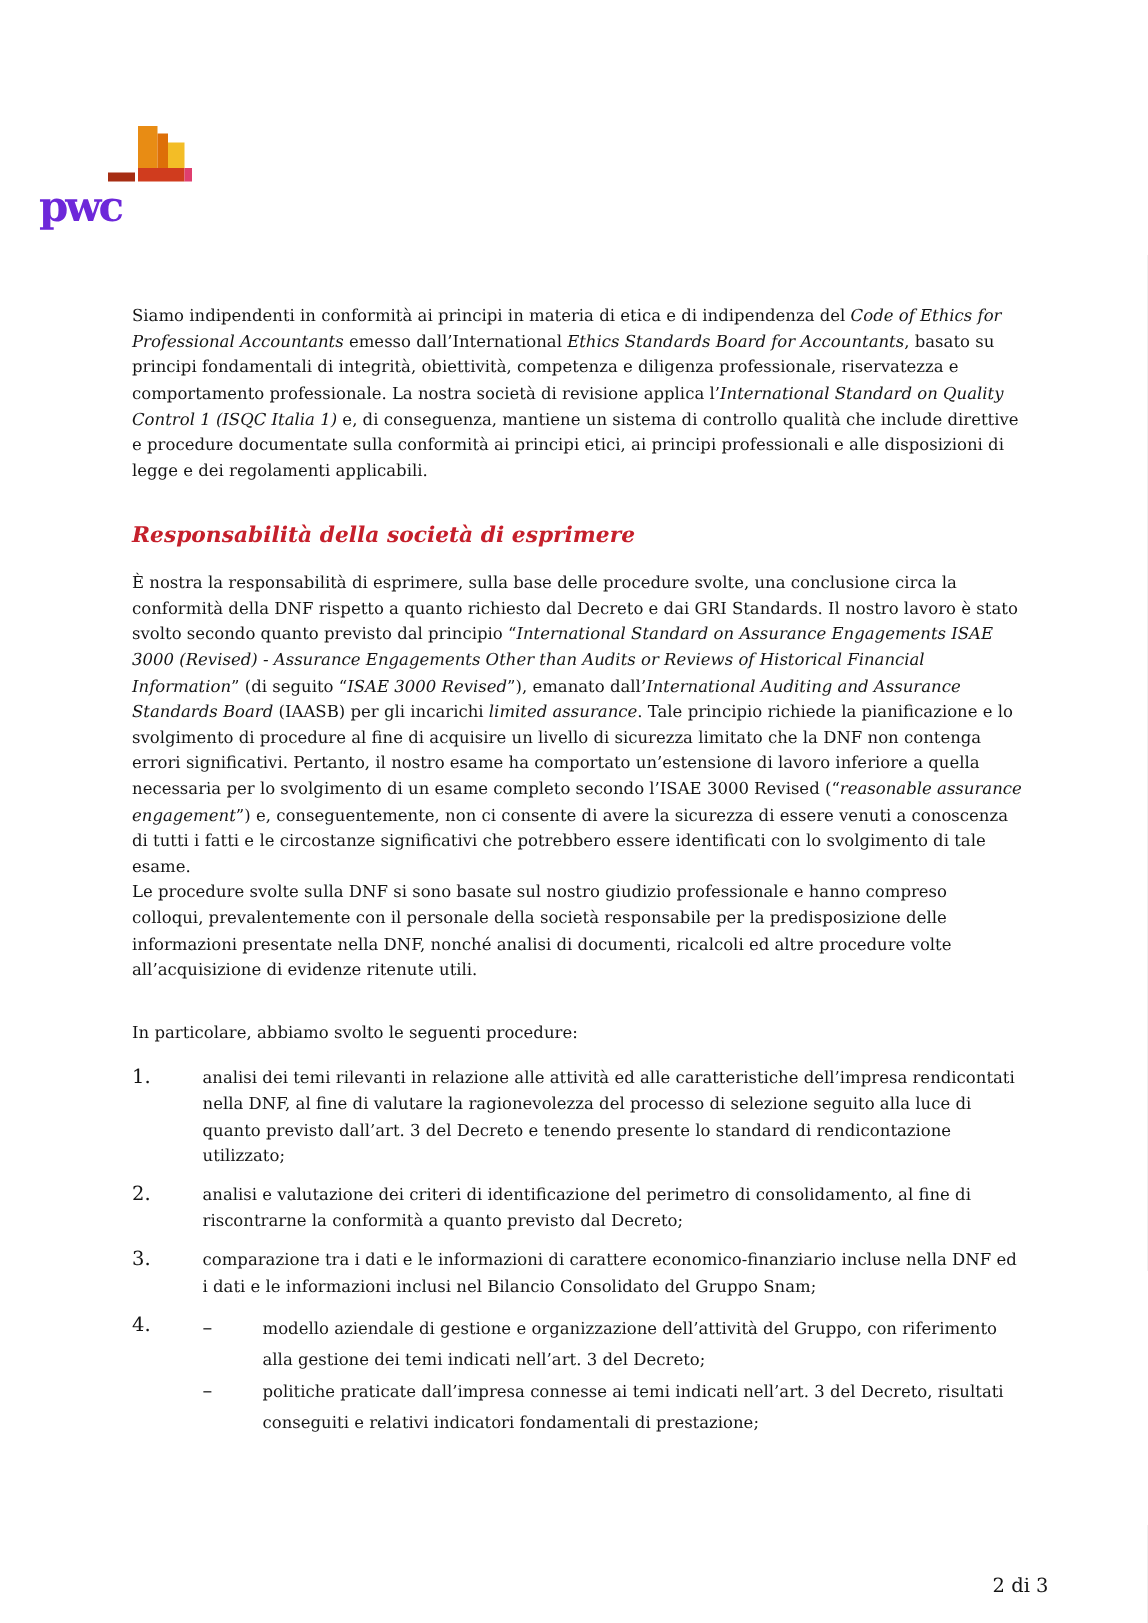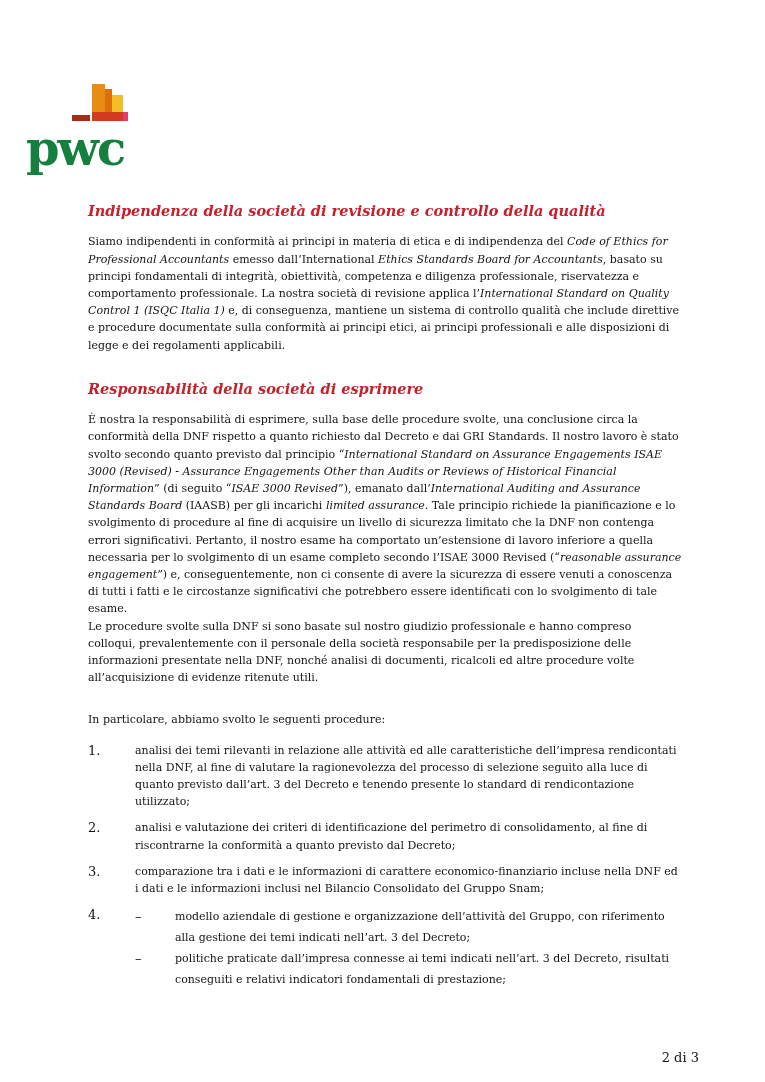--- a/index.html
+++ b/index.html
@@ -19,22 +19,22 @@
   .logo { position: absolute; left: 0; top: 0; width: 180px; height: 180px; }
   .lb { position: absolute; }
   .lb-darkred   { left: 72px;  top: 115px; width: 18px; height: 6px;  background: var(--logo_dark_red); }
   .lb-orange    { left: 92px;  top: 84px;  width: 13px; height: 28px; background: var(--logo_orange); }
   .lb-midorange { left: 105px; top: 89px;  width: 7px;  height: 23px; background: var(--logo_orange_dark); }
   .lb-yellow    { left: 112px; top: 95px;  width: 11px; height: 17px; background: var(--logo_yellow); }
   .lb-redband   { left: 92px;  top: 112px; width: 31px; height: 9px;  background: var(--logo_red); }
   .lb-pink      { left: 123px; top: 112px; width: 5px;  height: 9px;  background: var(--logo_pink); }
   .wordmark {
     position: absolute; left: 26px; top: 124px;
-    font-size: 48px; font-weight: bold; letter-spacing: -2px;
-    color: #15803d; line-height: 1;
+    font-size: 28px; font-weight: bold; letter-spacing: -2px;
+    color: #6d28d9; line-height: 1;
   }
 
   
   .content { position: absolute; left: 88px; top: 202px; width: 594px; }
   .heading {
     margin: 0 0 14px 0;
     font-size: 14.5px; font-weight: bold; font-style: italic;
     color: var(--heading_red);
     line-height: 1.2;
   }
@@ -68,21 +68,20 @@
     <div class="lb lb-orange"></div>
     <div class="lb lb-midorange"></div>
     <div class="lb lb-yellow"></div>
     <div class="lb lb-redband"></div>
     <div class="lb lb-pink"></div>
     <div class="wordmark">pwc</div>
   </div>
 
   <div class="content">
 
-    <h2 class="heading">Indipendenza della società di revisione e controllo della qualità</h2>
 
     <p class="par"><span>Siamo indipendenti in conformità ai principi in materia di etica e di indipendenza del </span><i>Code of Ethics for Professional Accountants</i><span> emesso dall’International </span><i>Ethics Standards Board for Accountants</i><span>, basato su principi fondamentali di integrità, obiettività, competenza e diligenza professionale, riservatezza e comportamento professionale. La nostra società di revisione applica l’</span><i>International Standard on Quality Control 1 (ISQC Italia 1)</i><span> e, di conseguenza, mantiene un sistema di controllo qualità che include direttive e procedure documentate sulla conformità ai principi etici, ai principi professionali e alle disposizioni di legge e dei regolamenti applicabili.</span></p>
 
     <h2 class="heading h2-gap">Responsabilità della società di esprimere</h2>
 
     <p class="par"><span>È nostra la responsabilità di esprimere, sulla base delle procedure svolte, una conclusione circa la conformità della DNF rispetto a quanto richiesto dal Decreto e dai GRI Standards. Il nostro lavoro è stato svolto secondo quanto previsto dal principio “</span><i>International Standard on Assurance Engagements ISAE 3000 (Revised) - Assurance Engagements Other than Audits or Reviews of Historical Financial Information</i><span>” (di seguito “</span><i>ISAE 3000 Revised</i><span>”), emanato dall’</span><i>International Auditing and Assurance Standards Board</i><span> (IAASB) per gli incarichi </span><i>limited assurance</i><span>. Tale principio richiede la pianificazione e lo svolgimento di procedure al fine di acquisire un livello di sicurezza limitato che la DNF non contenga errori significativi. Pertanto, il nostro esame ha comportato un’estensione di lavoro inferiore a quella necessaria per lo svolgimento di un esame completo secondo l’ISAE 3000 Revised (“</span><i>reasonable assurance engagement</i><span>”) e, conseguentemente, non ci consente di avere la sicurezza di essere venuti a conoscenza di tutti i fatti e le circostanze significativi che potrebbero essere identificati con lo svolgimento di tale esame.</span></p>
     <p class="par"><span>Le procedure svolte sulla DNF si sono basate sul nostro giudizio professionale e hanno compreso colloqui, prevalentemente con il personale della società responsabile per la predisposizione delle informazioni presentate nella DNF, nonché analisi di documenti, ricalcoli ed altre procedure volte all’acquisizione di evidenze ritenute utili.</span></p>
     <p class="par gap-before"><span>In particolare, abbiamo svolto le seguenti procedure:</span></p>
 
     <div class="list">

